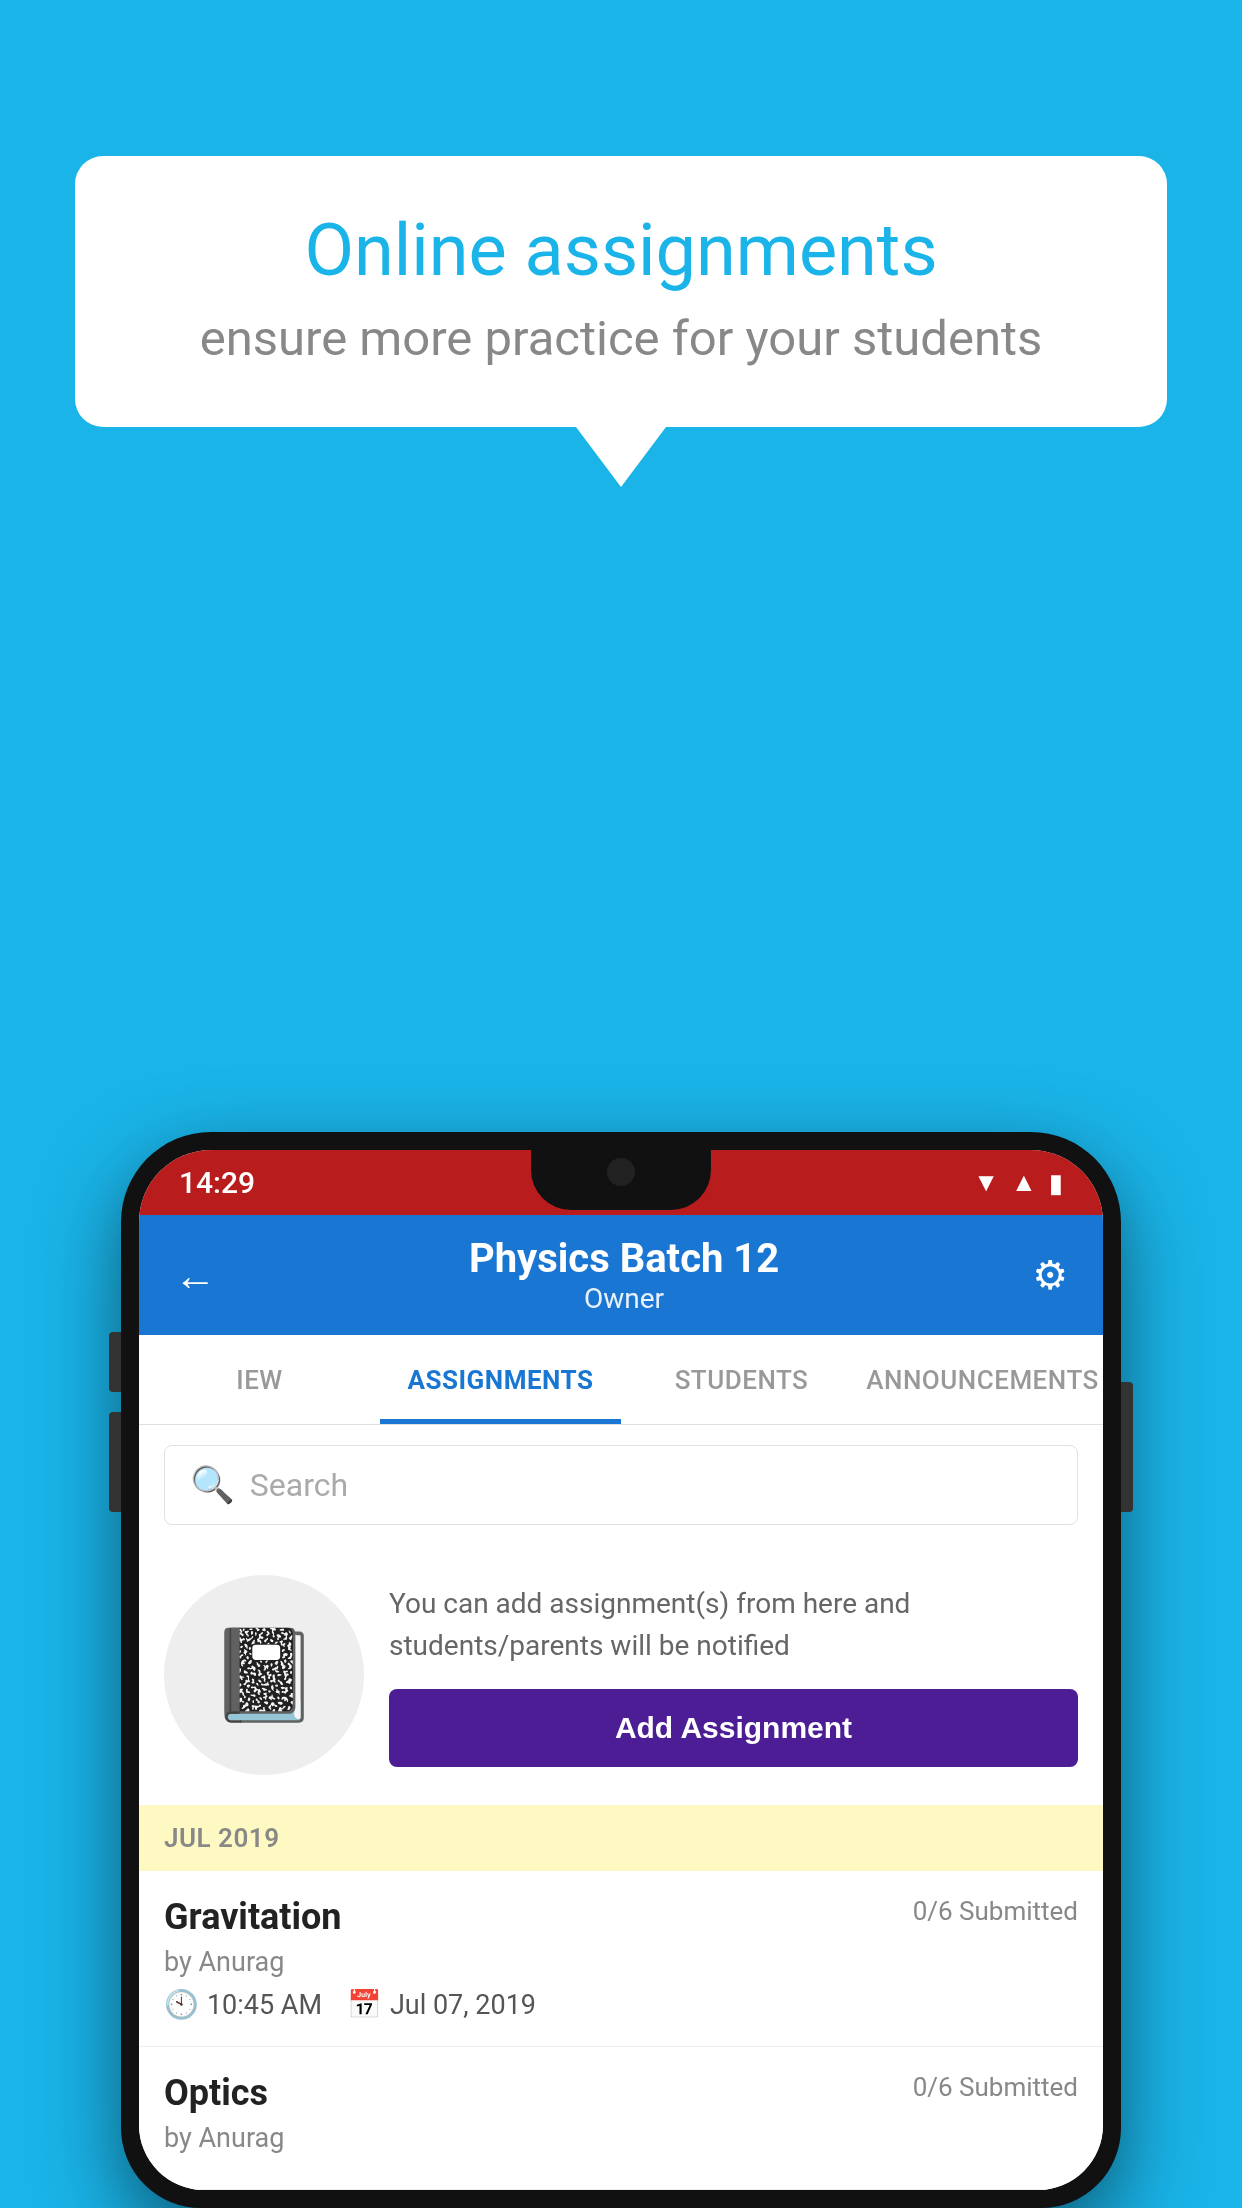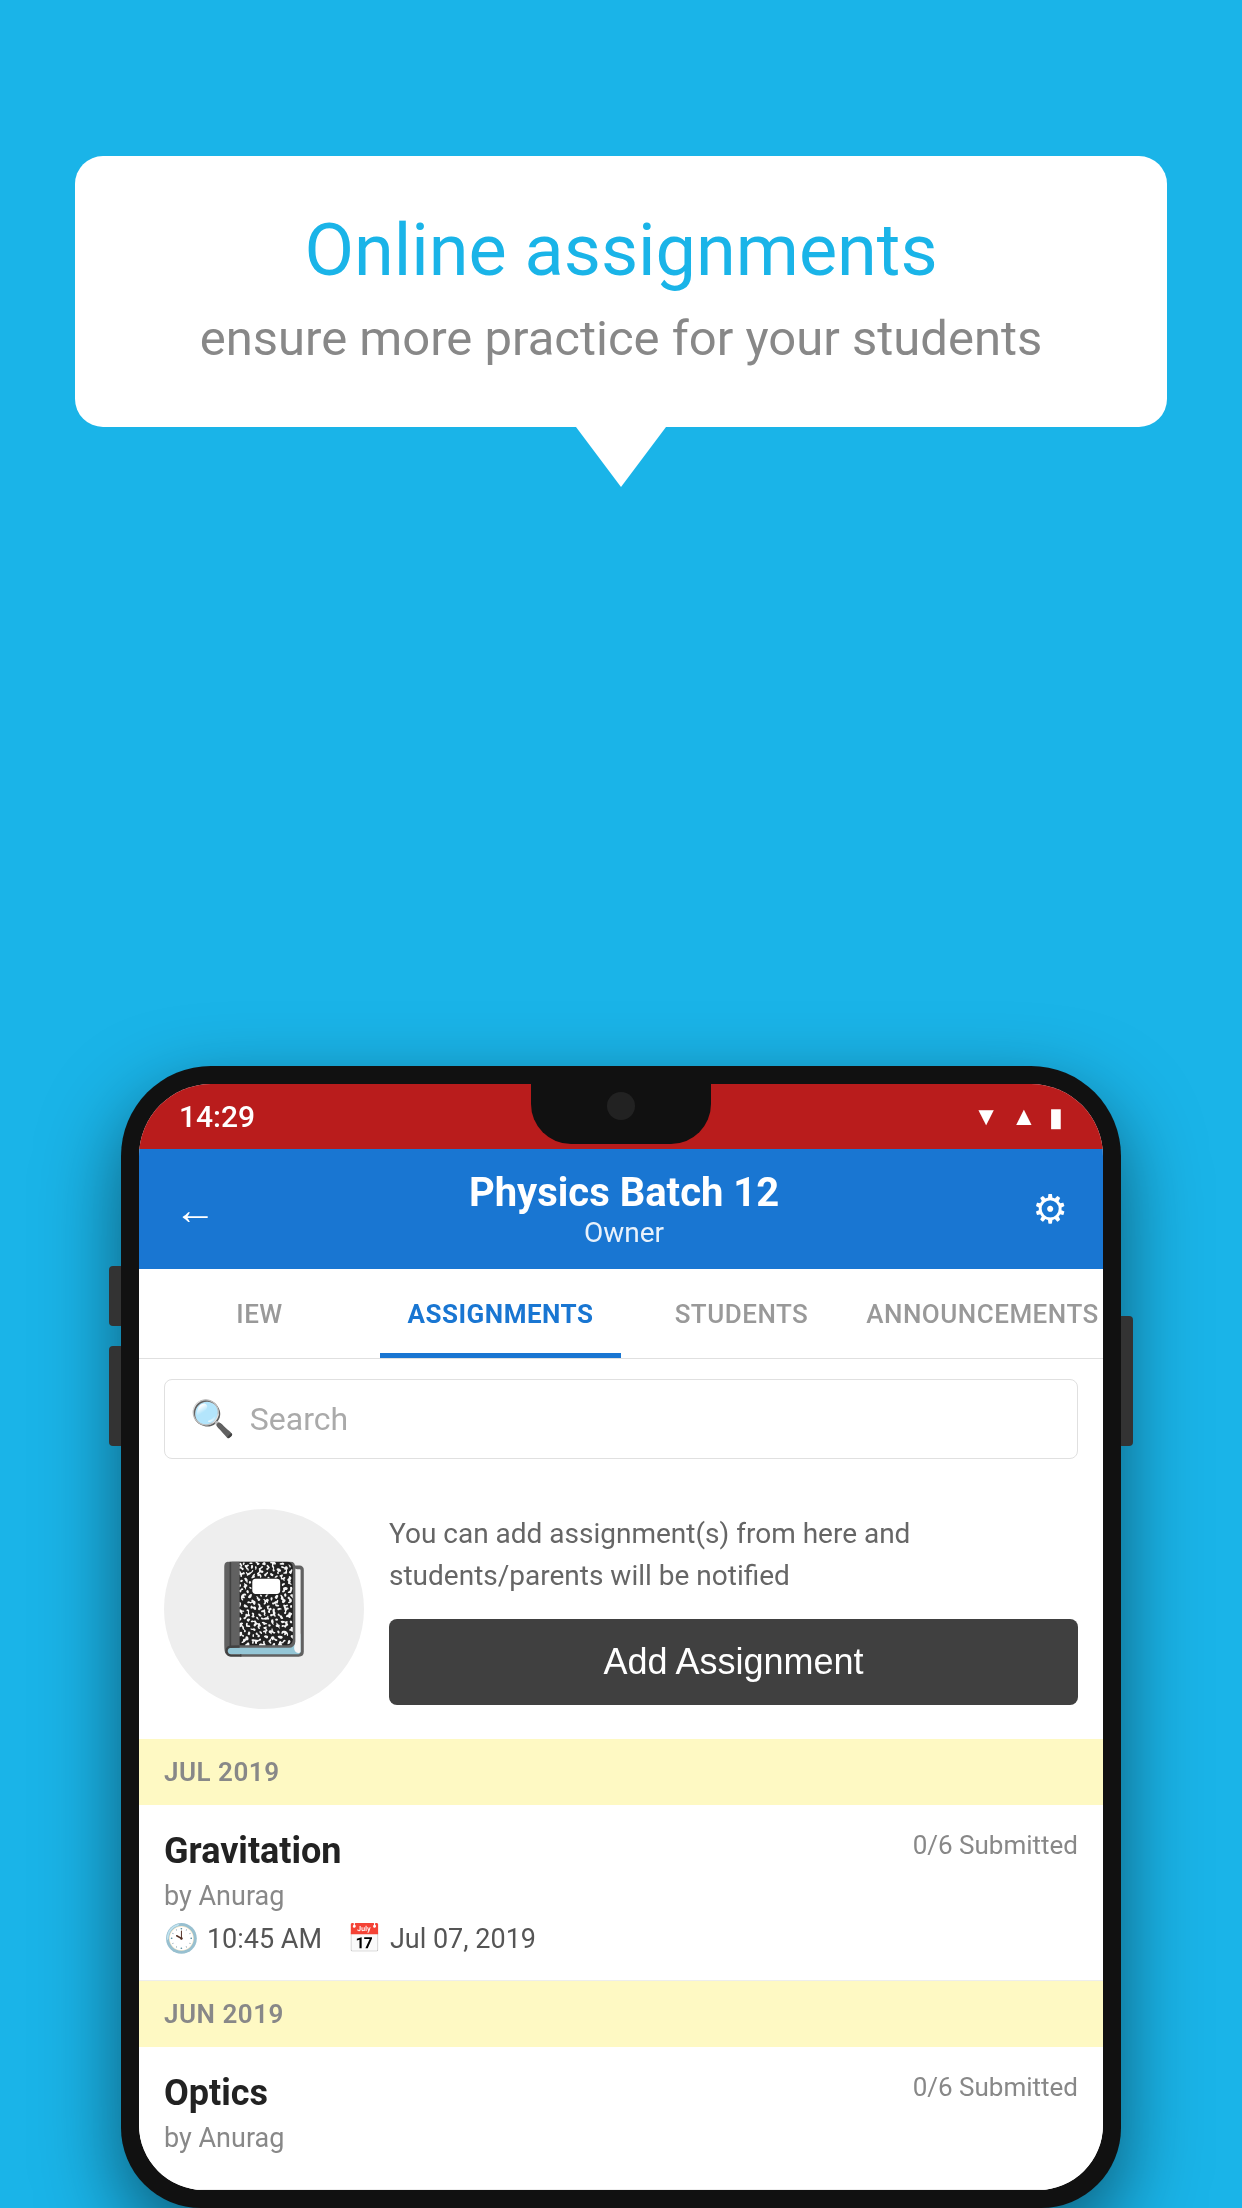--- a/index.html
+++ b/index.html
@@ -262,27 +262,27 @@
     }
 
     .promo-description {
       font-size: 28px;
       color: #666;
       line-height: 1.5;
       margin-bottom: 22px;
     }
 
     .add-assignment-btn {
-      background: #404040;
+      background: #4c1d95;
       color: white;
       border: none;
       border-radius: 8px;
       padding: 22px 35px;
-      font-size: 36px;
-      font-weight: 400;
+      font-size: 30px;
+      font-weight: 700;
       cursor: pointer;
       width: 100%;
     }
 
     
     .section-header {
       background: #fef9c3;
       padding: 18px 25px;
       font-size: 26px;
       color: #888;
@@ -455,21 +455,20 @@
             <span class="meta-icon">🕙</span>
             <span>10:45 AM</span>
           </div>
           <div class="meta-item">
             <span class="meta-icon">📅</span>
             <span>Jul 07, 2019</span>
           </div>
         </div>
       </div>
 
-      <div class="section-header">JUN 2019</div>
 
       <div class="assignment-item">
         <div class="assignment-header-row">
           <span class="assignment-title">Optics</span>
           <span class="assignment-submitted">0/6 Submitted</span>
         </div>
         <div class="assignment-by">by Anurag</div>
       </div>
 
     </div>

